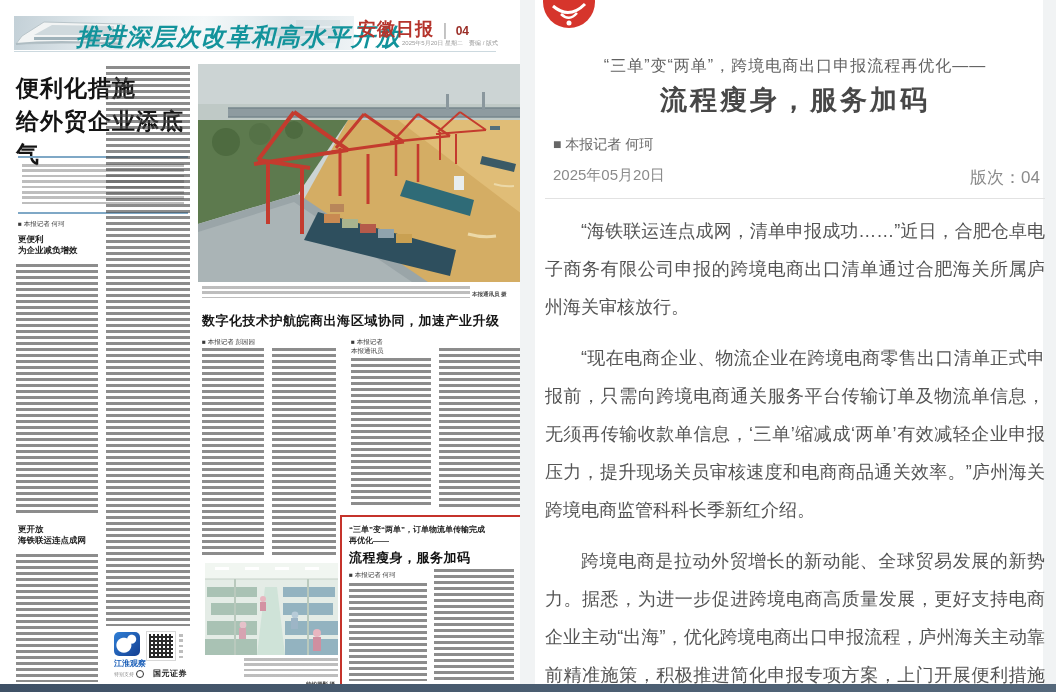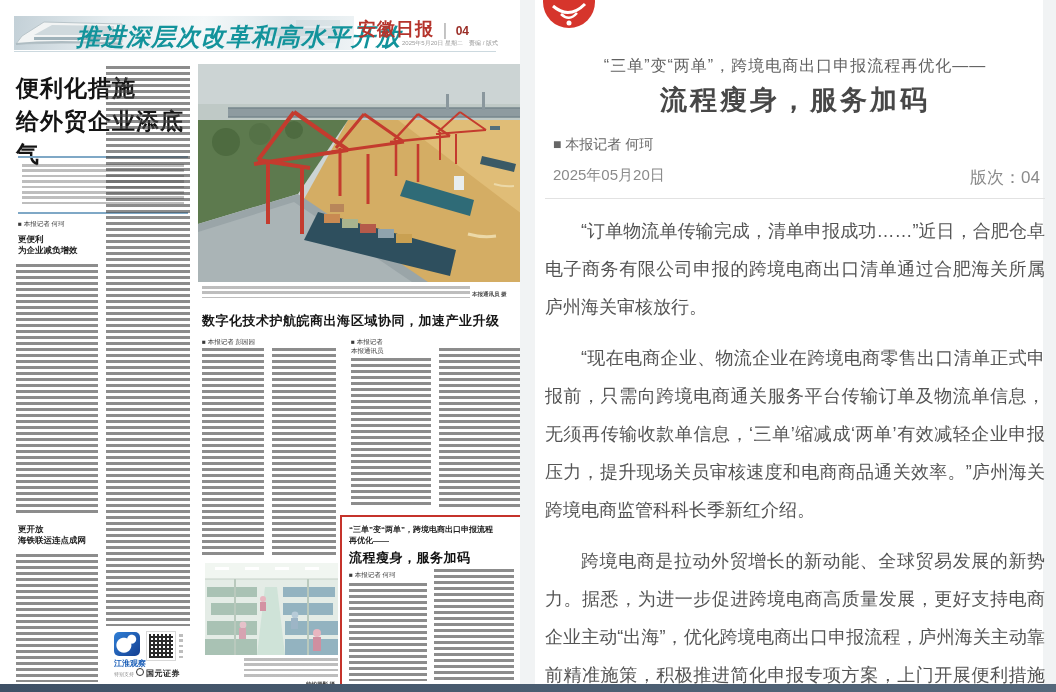--- a/index.html
+++ b/index.html
@@ -69,21 +69,21 @@
       repeating-linear-gradient(90deg,#2a2a2a 0 2px,#ffffff 2px 4px);
     border:2px solid #fff; outline:1px solid #d8d8d8;
   }
   .jh-tile {
     width:26px; height:24px; border-radius:5px;
     background:radial-gradient(circle at 68% 30%, #ffffff 0 4px, transparent 5px),
                radial-gradient(circle at 38% 55%, #ffffff 0 7px, rgba(255,255,255,0) 8px),
                linear-gradient(135deg,#2f7fd6,#143f92);
   }
   .jh-label { font-family:"Liberation Serif", serif; font-size:8px; font-weight:bold; color:#1b5fb8; }
-  .gy-badge { display:flex; gap:2px; }
+  .gy-badge { display:flex; align-items:center; gap:9px; }
   .gy-circle { width:8px; height:8px; border:1.5px solid #333; border-radius:50%; display:inline-block; }
   .gy-label { font-size:8px; font-weight:bold; color:#1d1d1d; letter-spacing:.5px; }
   .support-label { font-size:5px; color:#8a8a8a; }
 
   .bottom-bar { left:0; top:684px; width:1056px; height:8px;
     background:linear-gradient(to right,#3f5166,#55687b); }
 
   
   .gutter-l { left:520px; top:0; width:15px; height:692px; background:#f1f3f4; }
   .gutter-r { left:1043px; top:0; width:13px; height:692px; background:#f1f3f4; }
@@ -262,21 +262,21 @@
   <div class="abs" style="left:345px;top:306px;width:170px;height:200px;">
     <div class="mid-head">区域协同，加速产业升级</div>
     <div class="byline-tiny" style="margin-top:8px;">■ 本报记者</div>
     <div class="byline-tiny">本报通讯员</div>
     <div class="abs tl" style="left:0;top:46px;width:80px;height:150px;"></div>
     <div class="abs tl" style="left:88px;top:36px;width:82px;height:160px;"></div>
   </div>
 
   <div class="abs redbox">
     <div class="eyebrow">
-      <div>“三单”变“两单”，跨境电商出口申报流程</div>
+      <div>“三单”变“两单”，订单物流单传输完成</div>
       <div>再优化——</div>
     </div>
     <div class="rb-title">流程瘦身，服务加码</div>
     <div class="byline-tiny" style="margin-top:4px;">■ 本报记者 何珂</div>
     <div class="abs tl" style="left:7px;top:66px;width:78px;height:98px;"></div>
     <div class="abs tl" style="left:92px;top:52px;width:80px;height:112px;"></div>
   </div>
 
   <div class="abs" style="left:96px;top:626px;width:140px;height:50px;margin-left:12px;">
     <div class="abs jh-tile" style="left:0;top:0;"></div>
@@ -304,19 +304,19 @@
   </svg>
 
   <div class="abs reader-eyebrow" style="left:10px;">“三单”变“两单”，跨境电商出口申报流程再优化——</div>
   <div class="abs reader-title" style="left:10px;">流程瘦身，服务加码</div>
   <div class="abs reader-byline" style="left:18px;">■ 本报记者 何珂</div>
   <div class="abs reader-date" style="left:18px;">2025年05月20日</div>
   <div class="abs reader-edition" style="left:310px;">版次：04</div>
   <div class="abs reader-divider" style="left:10px;"></div>
 
   <div class="abs reader-body" style="left:10px;">
-    <p>“订单物流单传输完成，清单申报成功……”近日，合肥仓卓电子商务有限公司申报的跨境电商出口清单通过合肥海关所属庐州海关审核放行。</p>
+    <p>“海铁联运连点成网，清单申报成功……”近日，合肥仓卓电子商务有限公司申报的跨境电商出口清单通过合肥海关所属庐州海关审核放行。</p>
     <p>“现在电商企业、物流企业在跨境电商零售出口清单正式申报前，只需向跨境电商通关服务平台传输订单及物流单信息，无须再传输收款单信息，‘三单’缩减成‘两单’有效减轻企业申报压力，提升现场关员审核速度和电商商品通关效率。”庐州海关跨境电商监管科科长季新红介绍。</p>
     <p>跨境电商是拉动外贸增长的新动能、全球贸易发展的新势力。据悉，为进一步促进跨境电商高质量发展，更好支持电商企业主动“出海”，优化跨境电商出口申报流程，庐州海关主动靠前精准施策，积极推进简化申报专项方案，上门开展便利措施宣讲，现场答疑解惑；“一对一”帮扶企业进行系统登录、资料上传、数据申报等操作，纾解业务办理中的难点堵点，提供“一站</p>
   </div>
 </div>
 
 <div class="abs bottom-bar"></div>
 
 </body></html>

